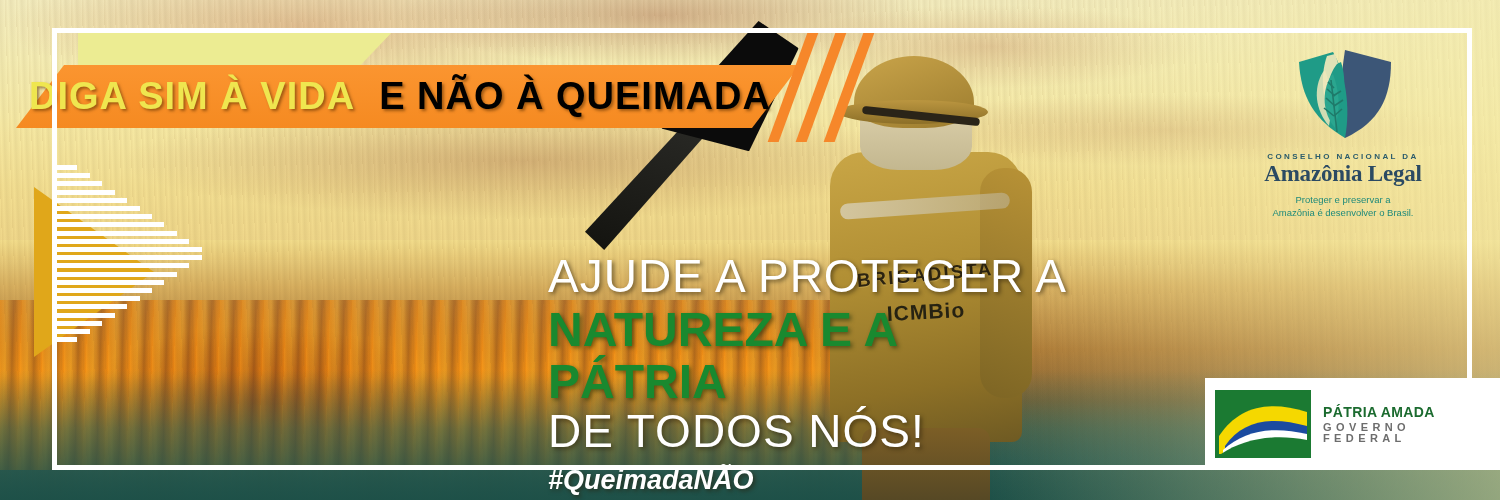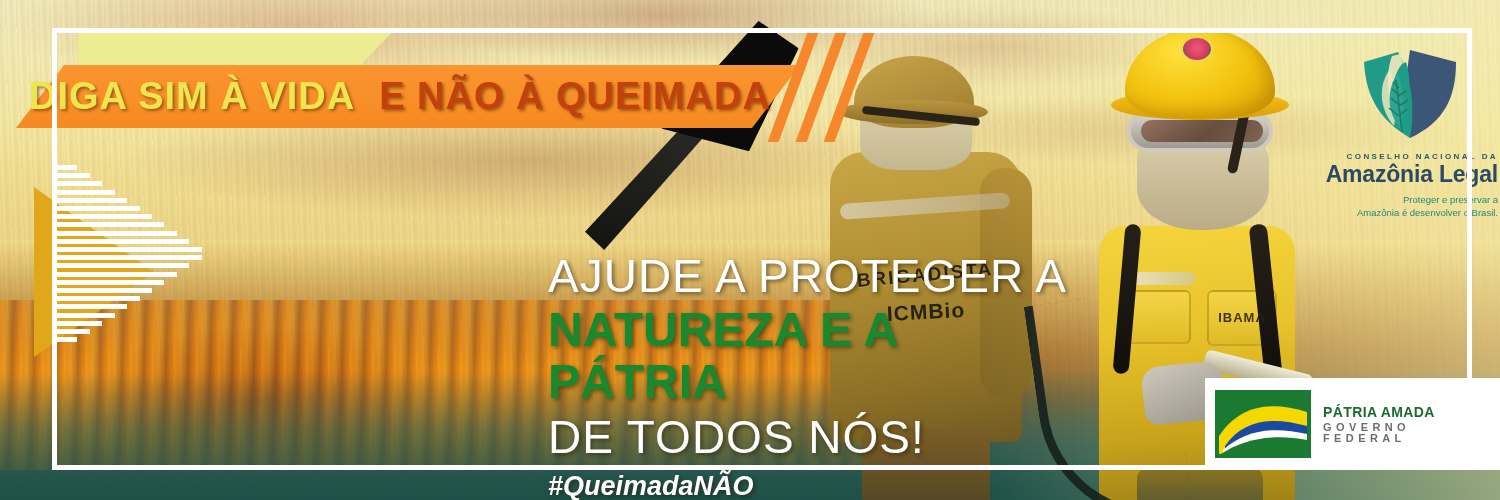--- a/index.html
+++ b/index.html
@@ -223,21 +223,21 @@
     clip-path:polygon(8% 0, 100% 0, 94% 100%, 2% 100%);
   }
   .ribbon-text{
     position:absolute;left:0;top:37px;width:800px;height:63px;
     display:flex;align-items:center;justify-content:center;
     font-size:38px;font-weight:bold;letter-spacing:1px;
     white-space:nowrap;
     font-family:"Liberation Sans", sans-serif;
   }
   .ribbon-text .part1{color:#efe64f;text-shadow:2px 2px 3px rgba(90,45,0,.55);}
-  .ribbon-text .part2{color:#c2410c;text-shadow:2px 2px 3px rgba(90,45,0,.55);margin-left:24px;}
+  .ribbon-text .part2{color:#000000;text-shadow:2px 2px 3px rgba(90,45,0,.55);margin-left:24px;}
 
   .stripes{position:absolute;left:782px;top:30px;width:110px;height:110px;}
   .stripes i{
     position:absolute;top:0;width:11px;height:112px;
     background:#f6872a;transform:skewX(-20deg);
   }
   .stripes i:nth-child(1){left:6px;}
   .stripes i:nth-child(2){left:34px;}
   .stripes i:nth-child(3){left:62px;}
 
@@ -274,37 +274,37 @@
     font-size:46px;font-weight:normal;color:#ffffff;letter-spacing:1px;
     text-shadow:2px 2px 4px rgba(40,30,10,.6);line-height:1.08;
     font-family:"Liberation Sans Narrow","Liberation Sans",sans-serif;
   }
   .msg .l2{
     font-size:48px;font-weight:bold;color:#19892f;letter-spacing:0px;
     text-shadow:2px 2px 4px rgba(20,40,10,.55);line-height:1.08;margin-top:2px;
   }
   .msg .l3{
     font-size:46px;font-weight:normal;color:#ffffff;letter-spacing:1px;
-    text-shadow:2px 2px 4px rgba(40,30,10,.6);line-height:1.08;margin-top:6px;
+    text-shadow:2px 2px 4px rgba(40,30,10,.6);line-height:1.08;margin-top:0;
   }
   .msg .hash{
     font-size:27px;font-weight:bold;font-style:italic;color:#ffffff;
     text-shadow:2px 2px 4px rgba(40,30,10,.65);margin-top:8px;letter-spacing:0px;
   }
 
   
-  .amz{position:absolute;left:1318px;top:46px;width:180px;text-align:right;}
+  .amz{position:absolute;left:1253px;top:46px;width:180px;text-align:center;}
   .amz-shield{width:112px;height:96px;margin:0 auto 10px;position:relative;}
   .amz-kicker{
     font-size:8px;letter-spacing:2.4px;color:#2a5b6b;font-weight:bold;
     margin-bottom:1px;
   }
   .amz-name{
     font-size:23px;color:#2b4a63;font-weight:bold;letter-spacing:-.2px;
-    font-family:Liberation Sans, sans-serif;line-height:1.05;
+    font-family:Liberation Serif, serif;line-height:1.05;
   }
   .amz-tag{
     font-size:9.5px;color:#1f8a7a;line-height:1.35;margin-top:8px;
   }
 
   
   .brasil{
     position:absolute;left:1205px;top:378px;width:300px;height:92px;
     background:#ffffff;display:flex;align-items:center;padding:8px 10px;
   }
@@ -346,40 +346,20 @@
     <div class="ff1-textarc">BRIGADISTA</div>
     <div class="ff1-textsub">ICMBio</div>
   </div>
 
   <div class="poleshape"></div>
   <div class="blackshape">
     <span class="dot d1"></span>
     <span class="dot d2"></span>
   </div>
 
-  <div class="ff2">
-    <div class="ff2-shroud"></div>
-    <div class="ff2-body"></div>
-    <div class="ff2-pocket-l"></div>
-    <div class="ff2-pocket-r"></div>
-    <div class="ff2-refl"></div>
-    <div class="ff2-strap-l"></div>
-    <div class="ff2-strap-r"></div>
-    <div class="ff2-ibama">IBAMA</div>
-    <div class="ff2-balaclava"></div>
-    <div class="ff2-goggles"></div>
-    <div class="ff2-chinstrap"></div>
-    <div class="ff2-helmet-brim"></div>
-    <div class="ff2-helmet"></div>
-    <div class="ff2-sticker"></div>
-    <div class="ff2-legs"></div>
-    <div class="ff2-nozzle"></div>
-    <div class="ff2-glove"></div>
-    <div class="ff2-hose"></div>
-  </div>
 
   <div class="arrow-deco">
     <div class="arrow-tri"></div>
     <div class="arrow-lines" id="arrow-lines">
         <i style="top: 0px; width: 21.3px;"></i>
         <i style="top: 8.2px; width: 33.7px;"></i>
         <i style="top: 16.4px; width: 46.2px;"></i>
         <i style="top: 24.6px; width: 58.6px;"></i>
         <i style="top: 32.8px; width: 71.1px;"></i>
         <i style="top: 41px; width: 83.5px;"></i>

